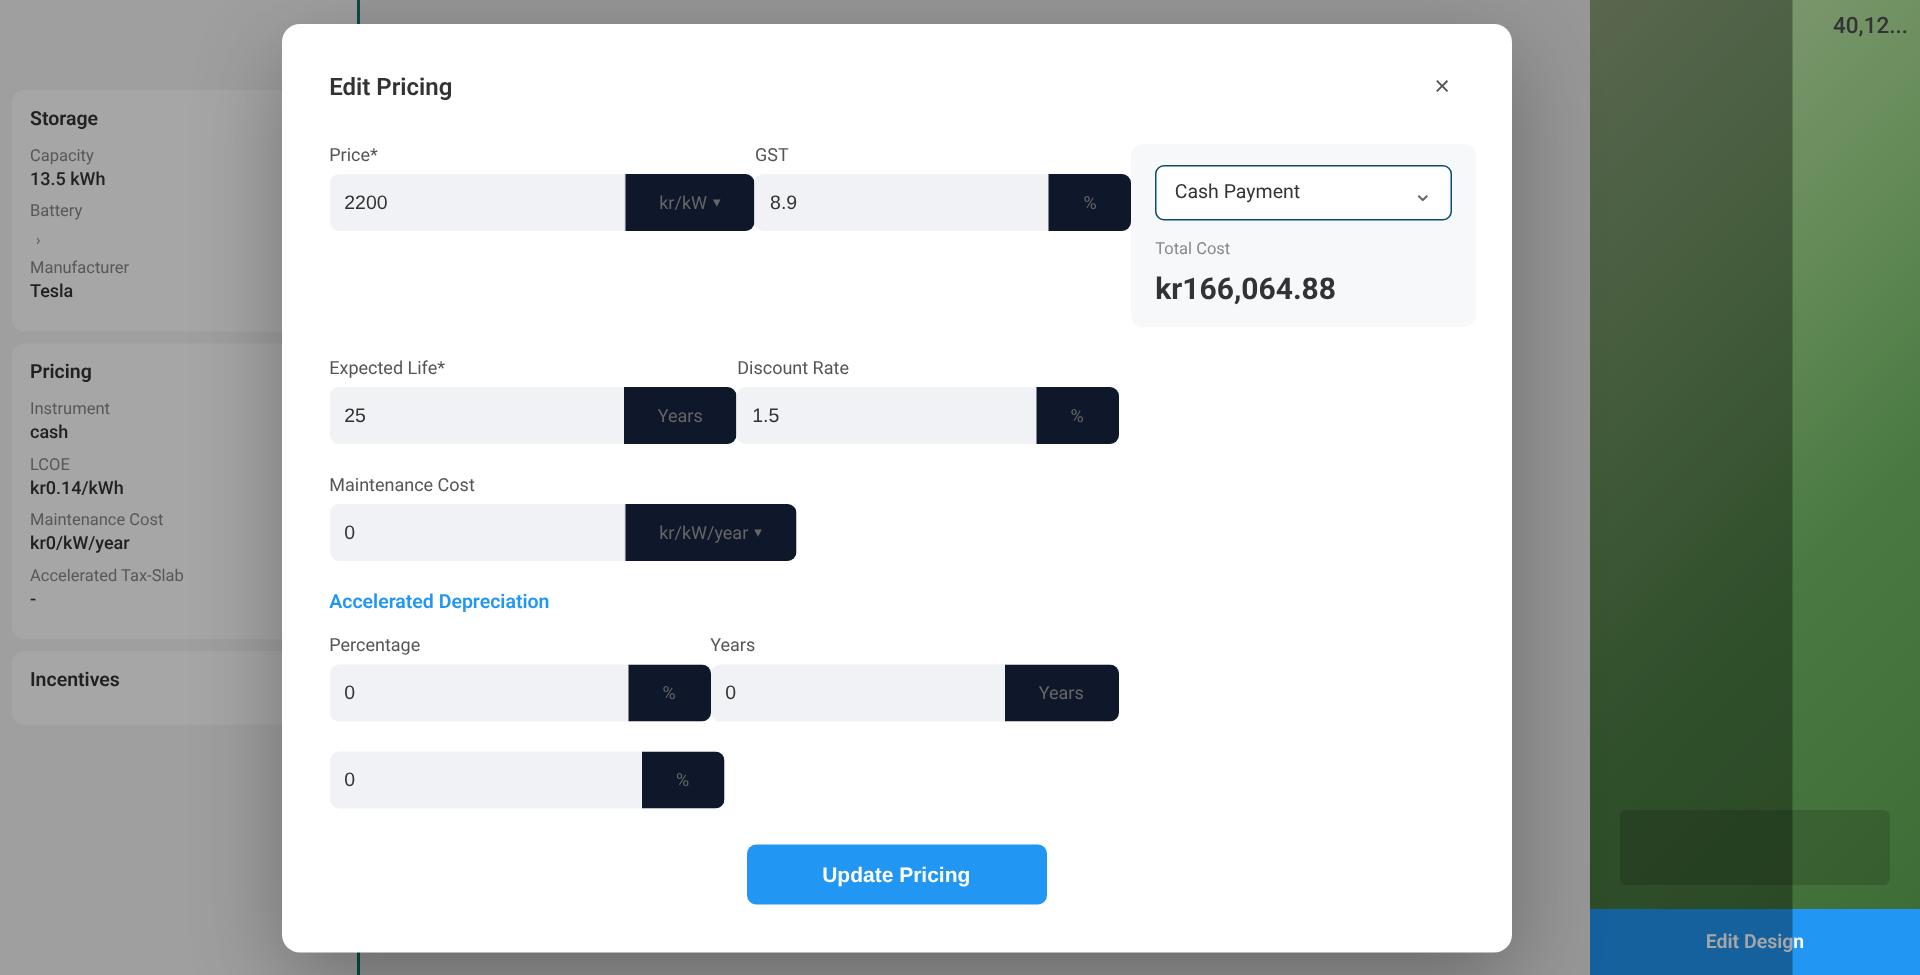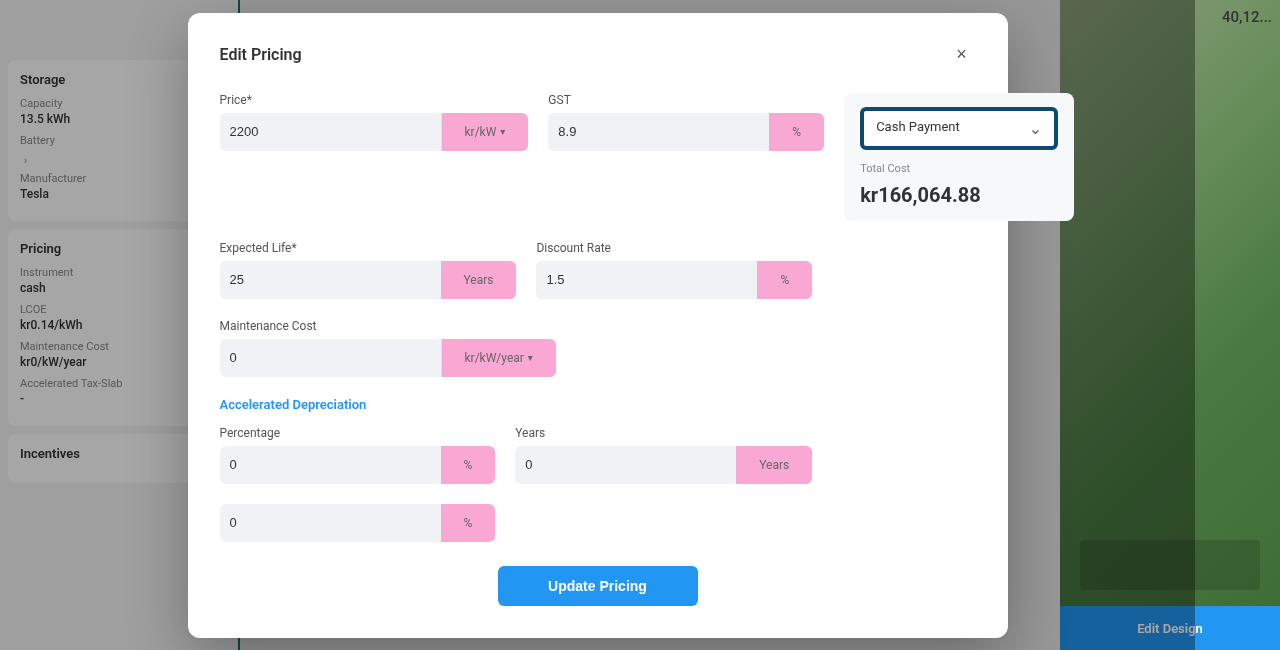--- a/index.html
+++ b/index.html
@@ -143,21 +143,20 @@
       cursor: pointer;
       font-size: 18px;
       color: #555;
       border: none;
       background: none;
     }
 
     
     .form-row {
       display: flex;
-      gap: 20px;
       margin-bottom: 20px;
       align-items: flex-start;
     }
     .form-group {
       flex: 1;
       display: flex;
       flex-direction: column;
     }
     .form-label {
       font-size: 12px;
@@ -177,46 +176,46 @@
       background: transparent;
       padding: 0 10px;
       font-size: 13px;
       color: #333;
       outline: none;
     }
     .input-suffix {
       padding: 0 23px;
       font-size: 12px;
       color: #666;
-      background: #f9a8d4;
+      background: #0f172a;
       height: 100%;
       display: flex;
       align-items: center;
       border-left: 1px solid #e0e2e5;
       cursor: pointer;
       white-space: nowrap;
-      margin-left: 25px;
     }
     .input-suffix.plain {
       border-left: none;
       cursor: default;
     }
 
     
     .payment-section {
       background: #f7f8fa;
       border-radius: 8px;
       padding: 14px 16px;
       min-width: 230px;
     }
     .payment-dropdown {
       display: flex;
+      align-items: center;
       justify-content: space-between;
       background: #fff;
-      border: 4px solid #0c4a6e;
+      border: 1px solid #0c4a6e;
       border-radius: 6px;
       padding: 8px 12px;
       cursor: pointer;
       margin-bottom: 12px;
     }
     .payment-dropdown span {
       font-size: 13px;
       color: #333;
     }
     .payment-dropdown .chevron-down {

